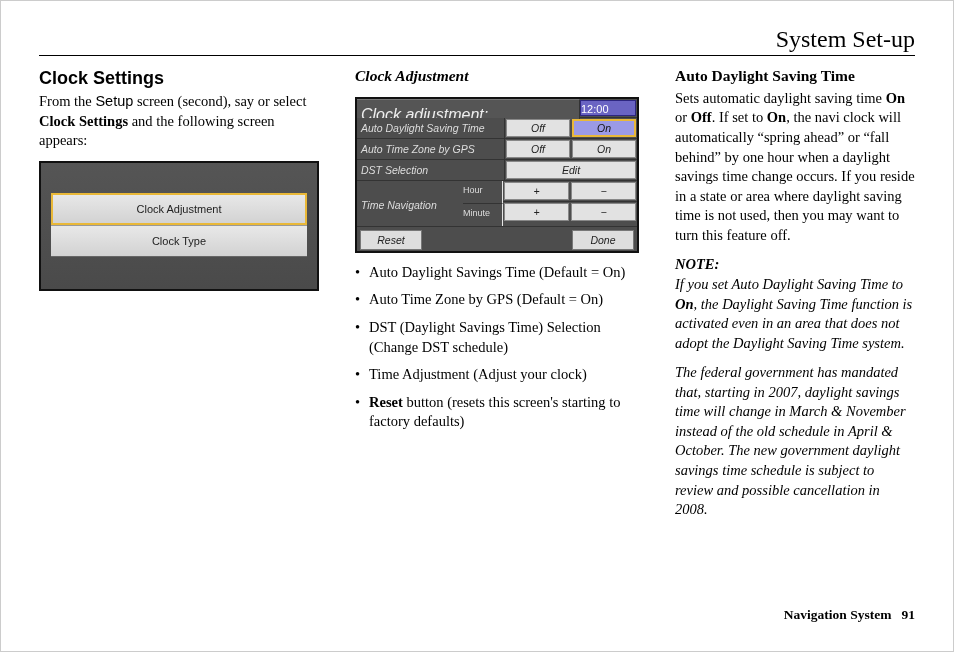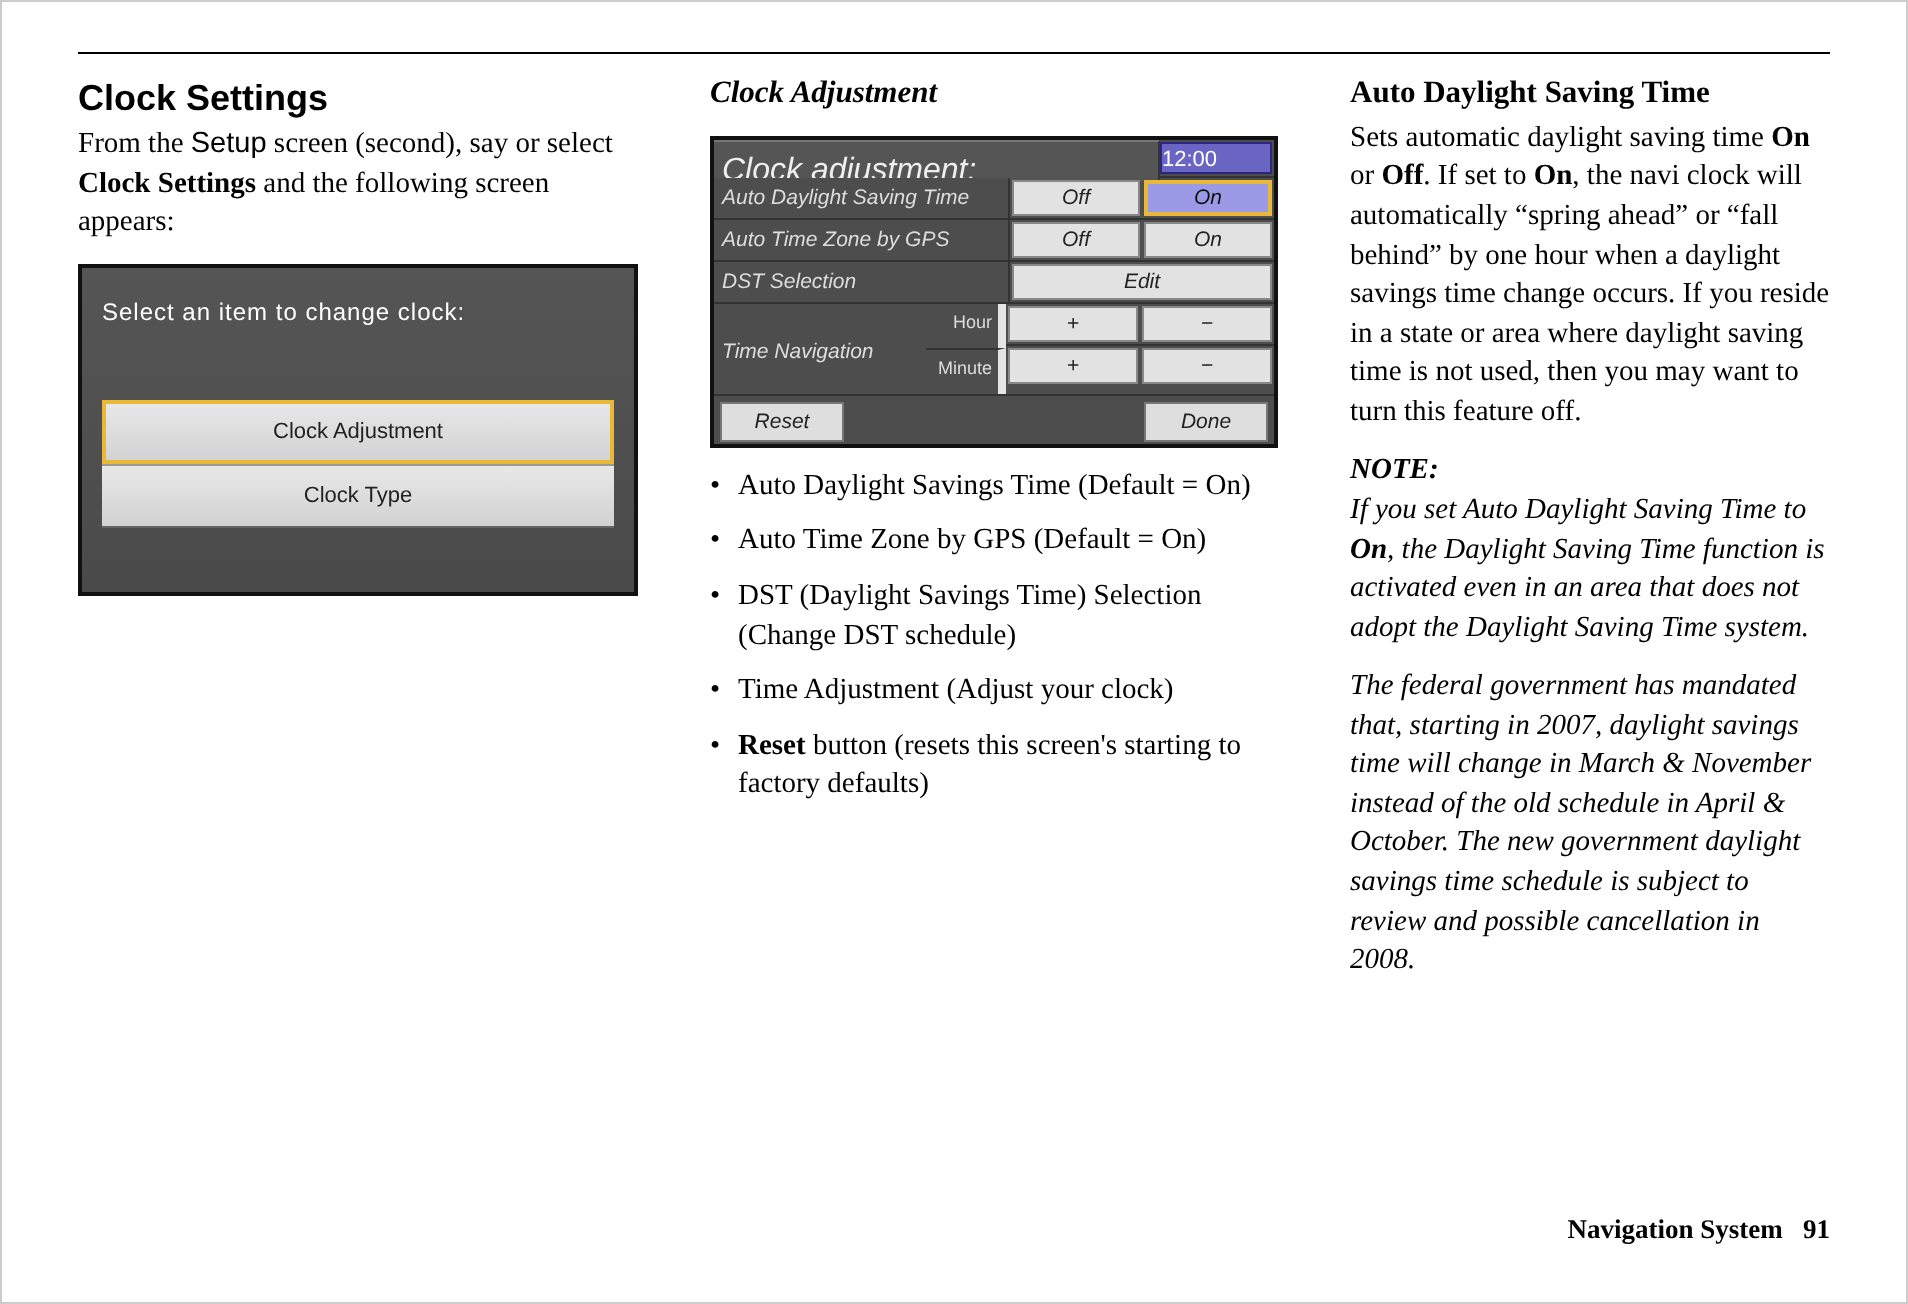--- a/index.html
+++ b/index.html
@@ -36,46 +36,48 @@
   .scr2 .lab{width:140px;color:#ddd;padding:3px 3px 0 4px;background:#4d4d4d;border-right:1px solid #333;font-style:italic}
   .scr2 .btn{flex:1;display:flex;align-items:center;justify-content:center;background:#e2e2e2;border:1px solid #888;font-style:italic;font-size:10.5px;margin:1px}
   .scr2 .btn.sel{background:#9b9ae6;outline:2px solid #e9b838;outline-offset:-2px;color:#111}
   .scr2 .btn.full{flex:2}
   .scr2 .brow{display:flex;height:22px;border-top:1px solid #333;padding:2px 2px 0 2px}
   .scr2 .spacer{flex:1}
   .scr2 .sbtn{width:60px;background:#dedede;border:1px solid #777;display:flex;align-items:center;justify-content:center;font-style:italic;font-size:10.5px;margin:1px}
   .scr2 .tarow{display:flex;border-top:1px solid #333}
   .scr2 .talab{width:100px;color:#ddd;padding:3px 2px 0 4px;background:#4d4d4d;font-style:italic;display:flex;align-items:center}
   .scr2 .tasubs{width:40px;display:flex;flex-direction:column}
-  .scr2 .tasub{height:19px;color:#ddd;font-size:9px;text-align:right;padding:3px 3px 0 0;border-right:4px solid #e5e5e5;border-top:1px solid #333}
+  .scr2 .tasub{height:19px;color:#ddd;font-size:9px;text-align:left;padding:3px 3px 0 0;border-right:1px solid #e5e5e5;border-top:1px solid #333}
   .scr2 .tasub:first-child{border-top:none}
   .scr2 .tabtns{flex:1;display:flex;flex-direction:column}
   .scr2 .tabr{display:flex;height:20px;border-top:1px solid #333}
   .scr2 .tabr:first-child{border-top:none}
 
   .footer{position:absolute;bottom:28px;right:38px;font-size:13.5px}
   .footer .lbl{font-weight:bold}
 </style>
 </head>
 <body>
 
 <div class="page">
 
+  <div class="page-title-row">
+    <div class="page-title">System Set-up</div>
+  </div>
   <div class="rule2"></div>
 
   <div class="cols">
 
     <div class="col">
       <h1>Clock Settings</h1>
       <div>
         <span>From the </span><span class="sf">Setup</span><span> screen (second), say or select </span><b>Clock Settings</b><span> and the following screen appears:</span>
       </div>
 
       <div class="scr">
-        <div class="scr-title">Select an item to change clock:</div>
         <div class="scr-gap"></div>
         <div class="hband sel">Clock Adjustment</div>
         <div class="hband">Clock Type</div>
         <div class="scr-bottom"></div>
       </div>
     </div>
 
     <div class="col">
       <h2>Clock Adjustment</h2>
 

